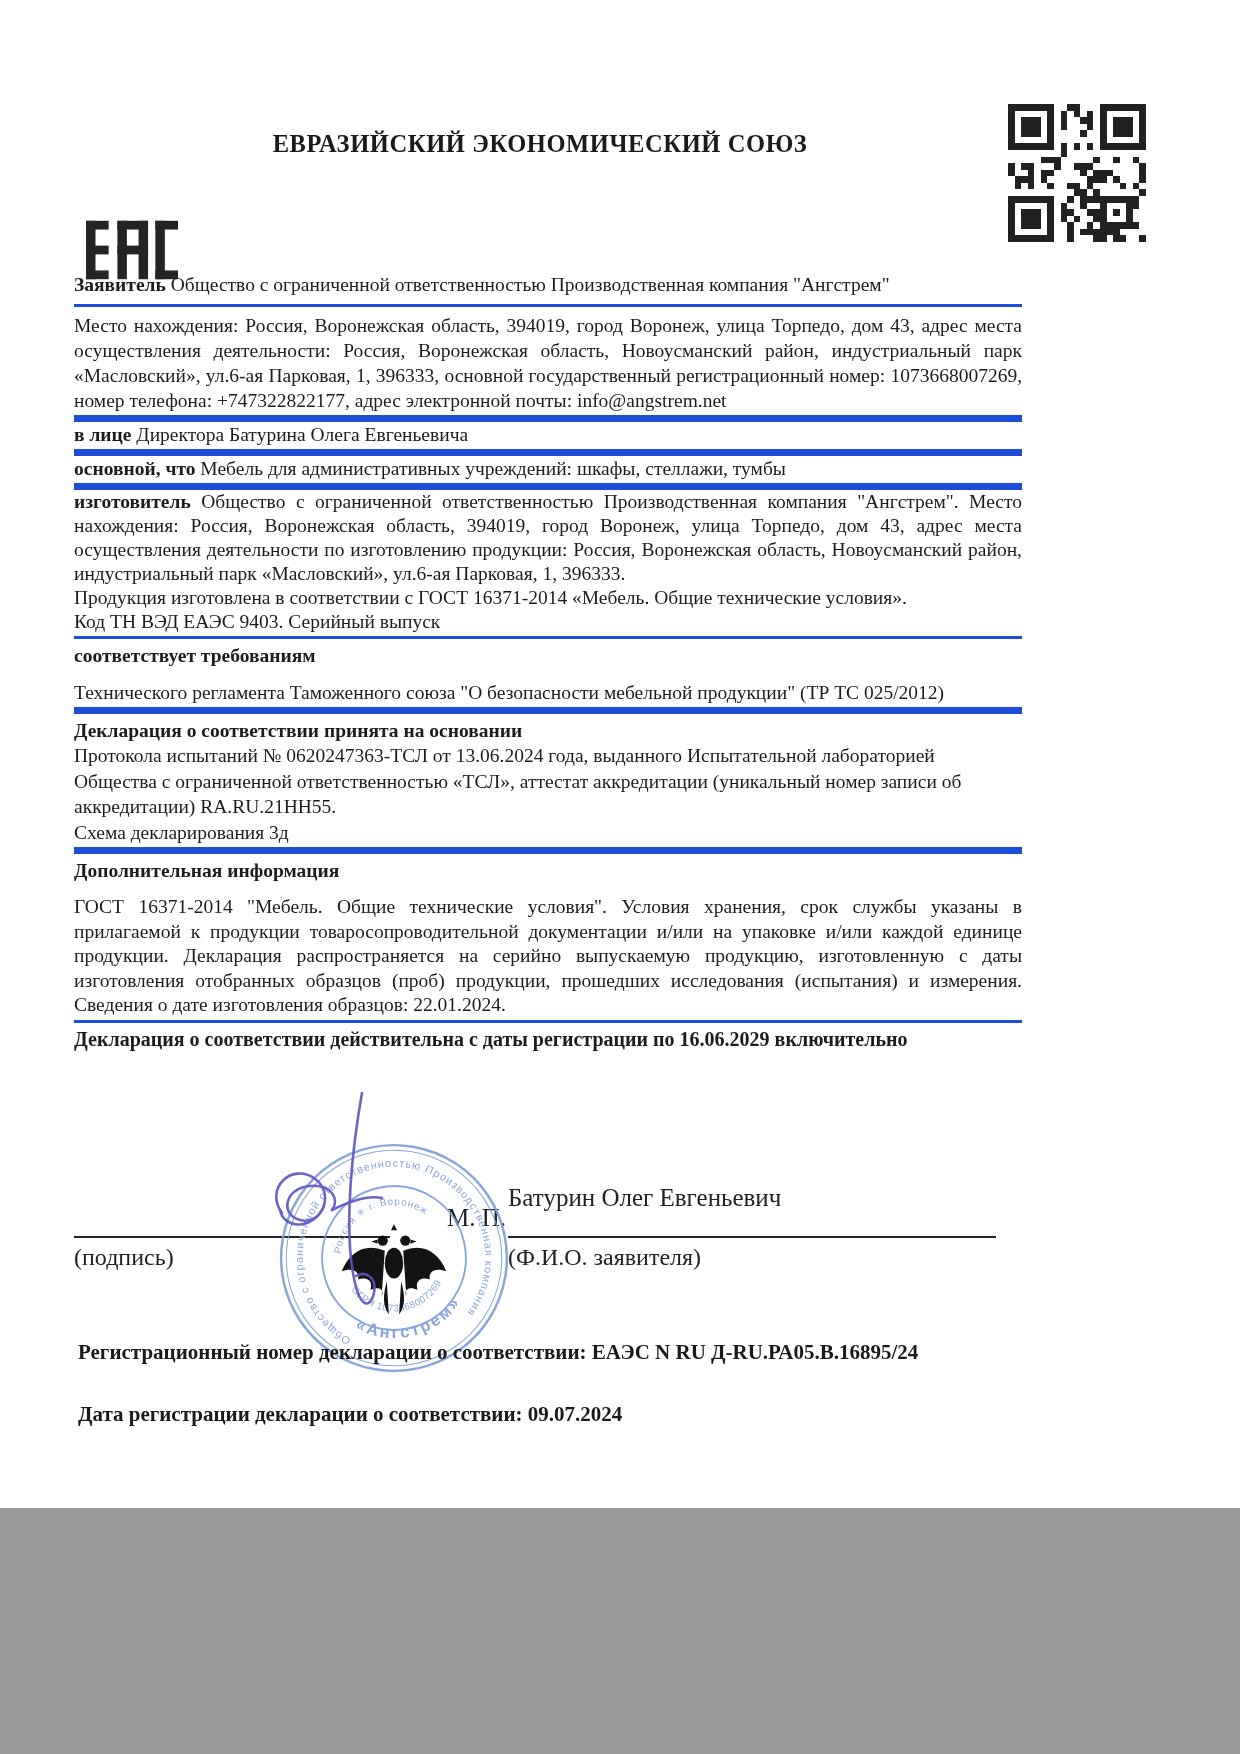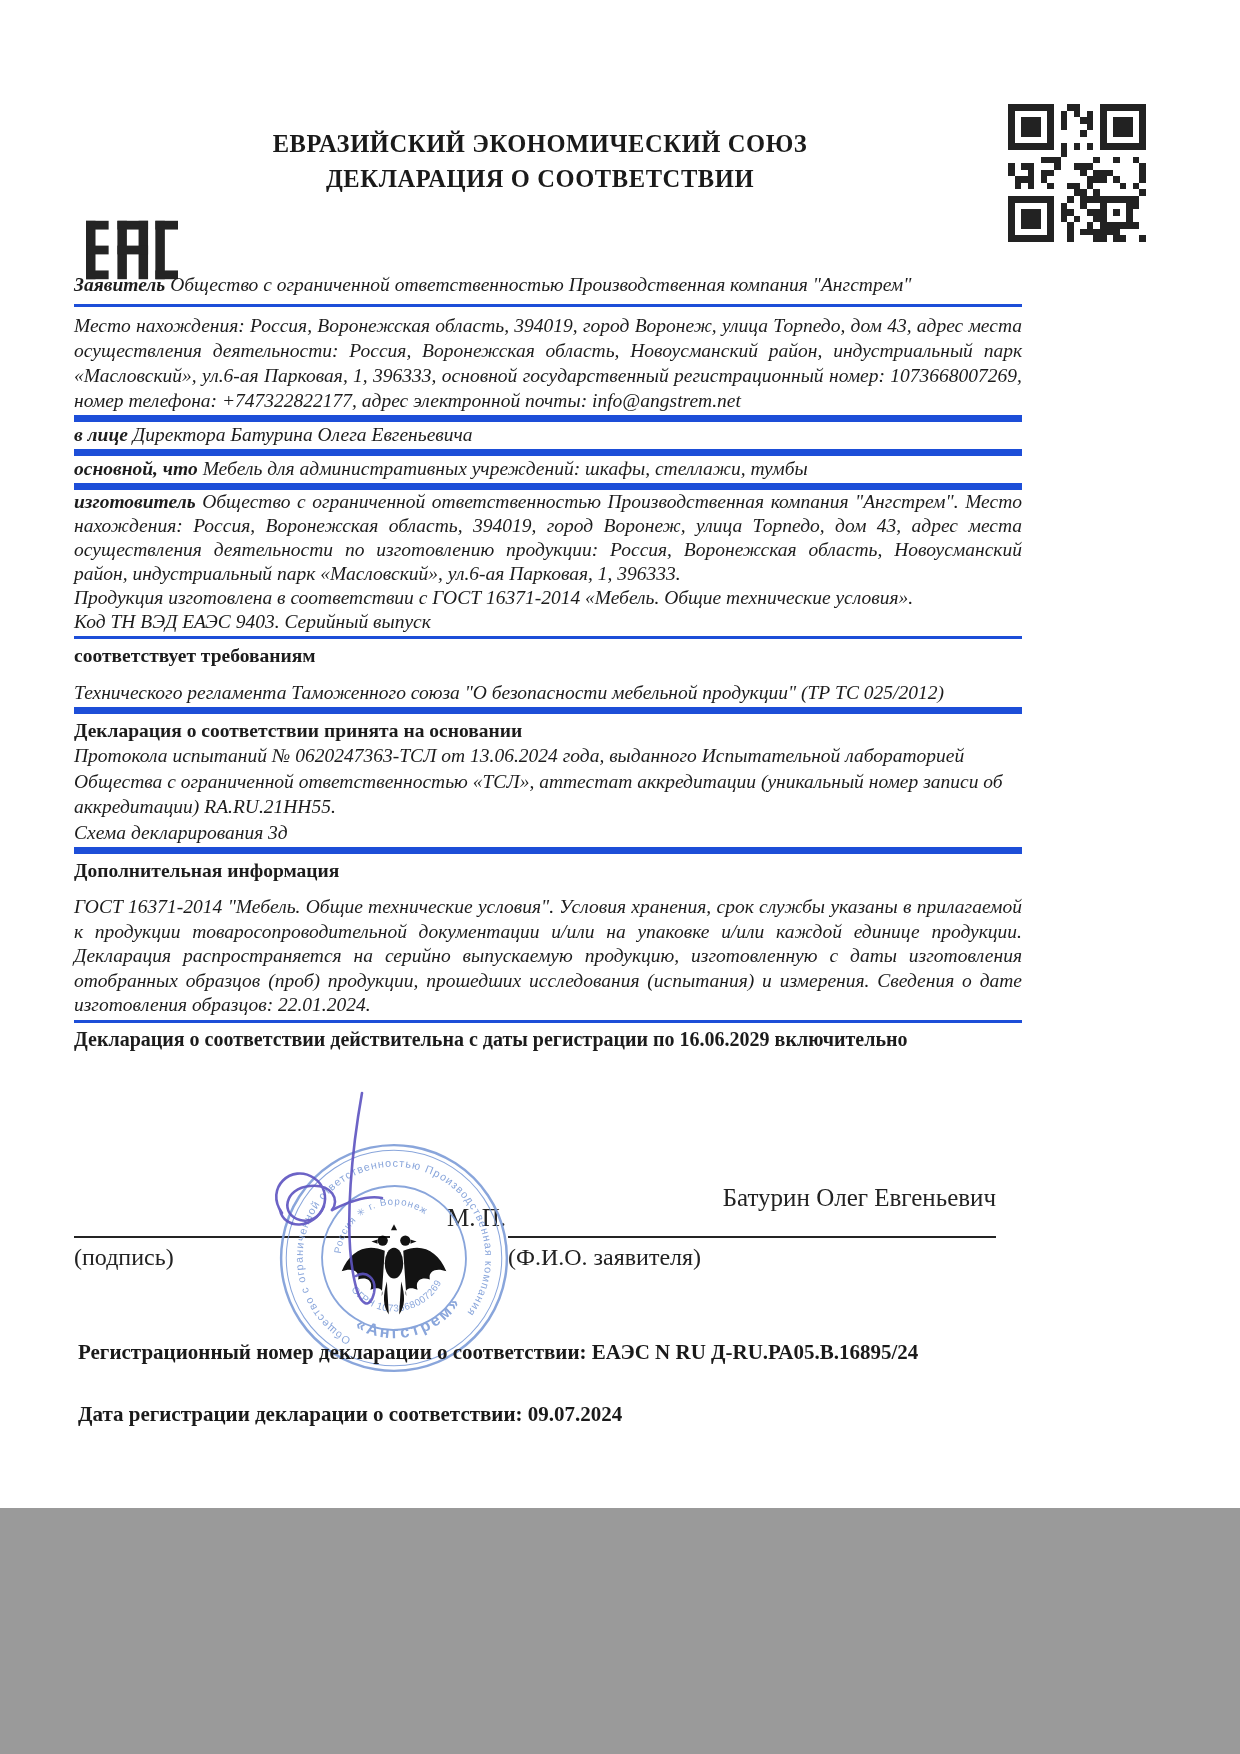--- a/index.html
+++ b/index.html
@@ -11,48 +11,47 @@
   
   .title-block{
     position:absolute;top:126px;left:70px;width:940px;text-align:center;
     font-weight:bold;font-size:24.5px;line-height:35px;letter-spacing:.6px;color:#1a1a1a;
   }
   .eac-logo{position:absolute;left:86px;top:210px;}
   .qr{position:absolute;left:1008px;top:104px;width:138px;height:138px;}
   
   .col{position:absolute;left:74px;top:272px;width:948px;font-size:19.5px;color:#1c1c1c;}
   .col p,.col div.ln{margin:0;}
-  .sec{border-bottom:7px solid #1d4ed8;padding-bottom:2px;font-style:italic;}
+  .sec{border-bottom:7px solid #1d4ed8;padding-bottom:2px;}
   .sec.thick{border-bottom-width:3px;}
   .b{font-weight:bold;}
   .lh25{line-height:25px;}
   .lh24{line-height:24px;}
   .lh255{line-height:25.5px;}
   .lh245{line-height:24.5px;}
   .just{text-align:justify;}
   .head{font-weight:bold;line-height:25px;margin-top:4px;}
   .mt2{margin-top:12px;}.mt3{margin-top:0;}.mt6{margin-top:6px;}
   
   .sig-line{position:absolute;height:2px;background:#242424;}
   .cap{position:absolute;font-size:24px;color:#222;text-align:left;}
   .mp{position:absolute;left:408px;top:1204px;font-size:25px;color:#222;margin-left:39px;}
-  .fio{position:absolute;left:508px;top:1184px;width:488px;text-align:right;font-size:25px;color:#222;}
+  .fio{position:absolute;left:508px;top:1184px;width:488px;text-align:left;font-size:25px;color:#222;}
   .stamp{position:absolute;left:276px;top:1140px;opacity:.92;}
   .signature{position:absolute;left:262px;top:1078px;}
   
   .reg{position:absolute;left:78px;font-weight:bold;font-size:21px;color:#1a1a1a;margin-top:12px;}
 </style>
 </head>
 <body>
 
 <div class="page">
 
   <div class="title-block">
     <div>ЕВРАЗИЙСКИЙ ЭКОНОМИЧЕСКИЙ СОЮЗ</div>
-    <div>ДЕКЛАРАЦИЯ О СООТВЕТСТВИИ</div>
   </div>
 
   <div class="eac-logo">
     <svg width="92" height="80" viewBox="0 0 126 80" xmlns="http://www.w3.org/2000/svg">
       <g fill="#242424">
         <rect x="0" y="0" width="13" height="80"></rect>
           <rect x="0" y="0" width="31" height="12"></rect>
         <rect x="0" y="34" width="31" height="12"></rect>
           <rect x="0" y="68" width="31" height="12"></rect>
         <rect x="43" y="0" width="13" height="80"></rect>

